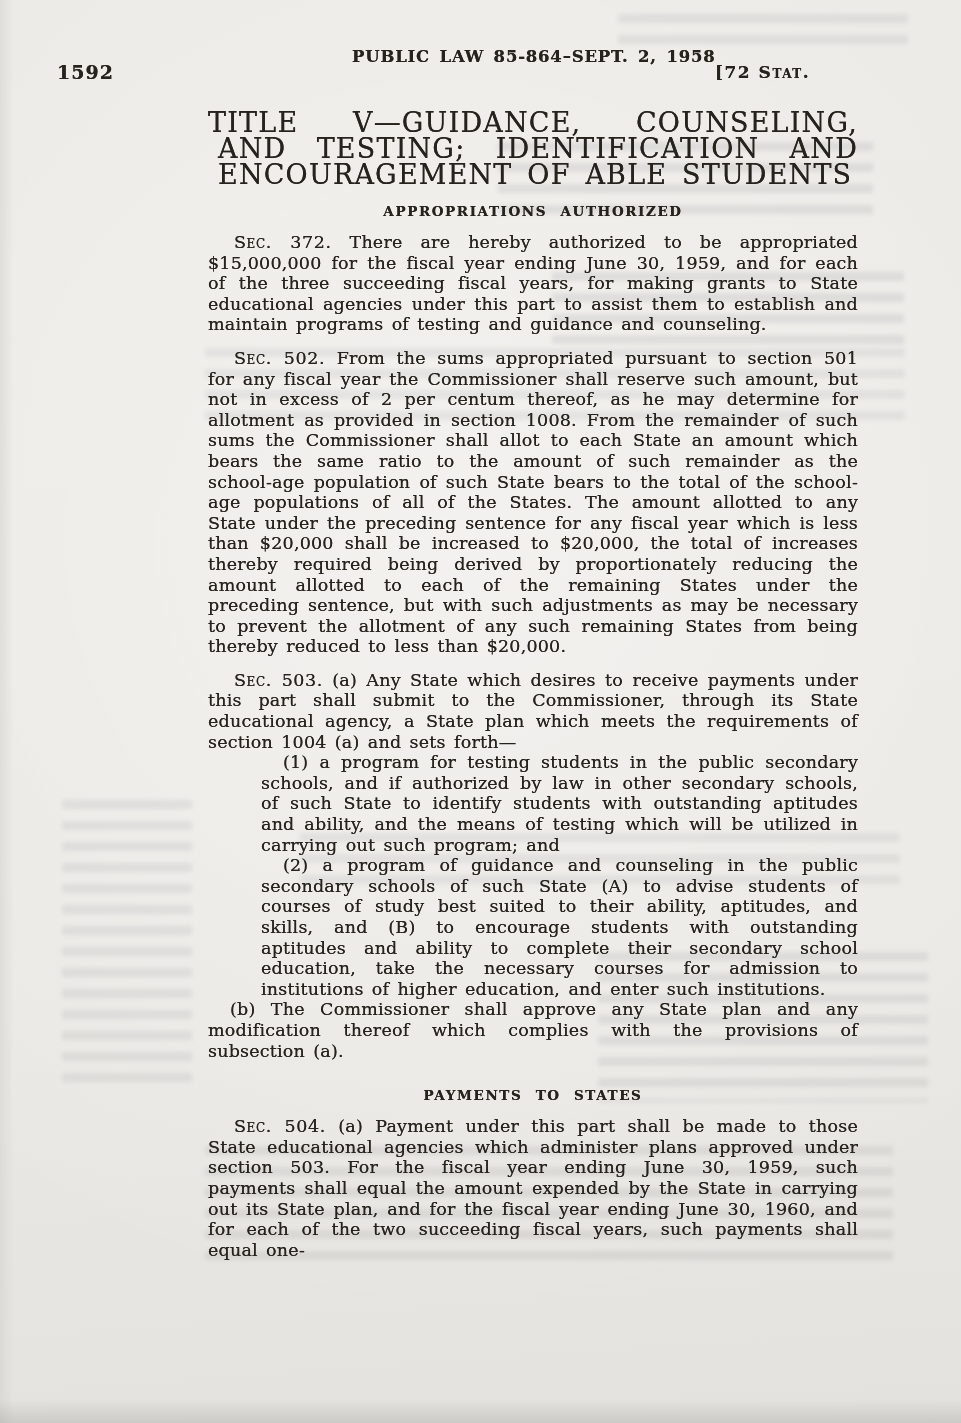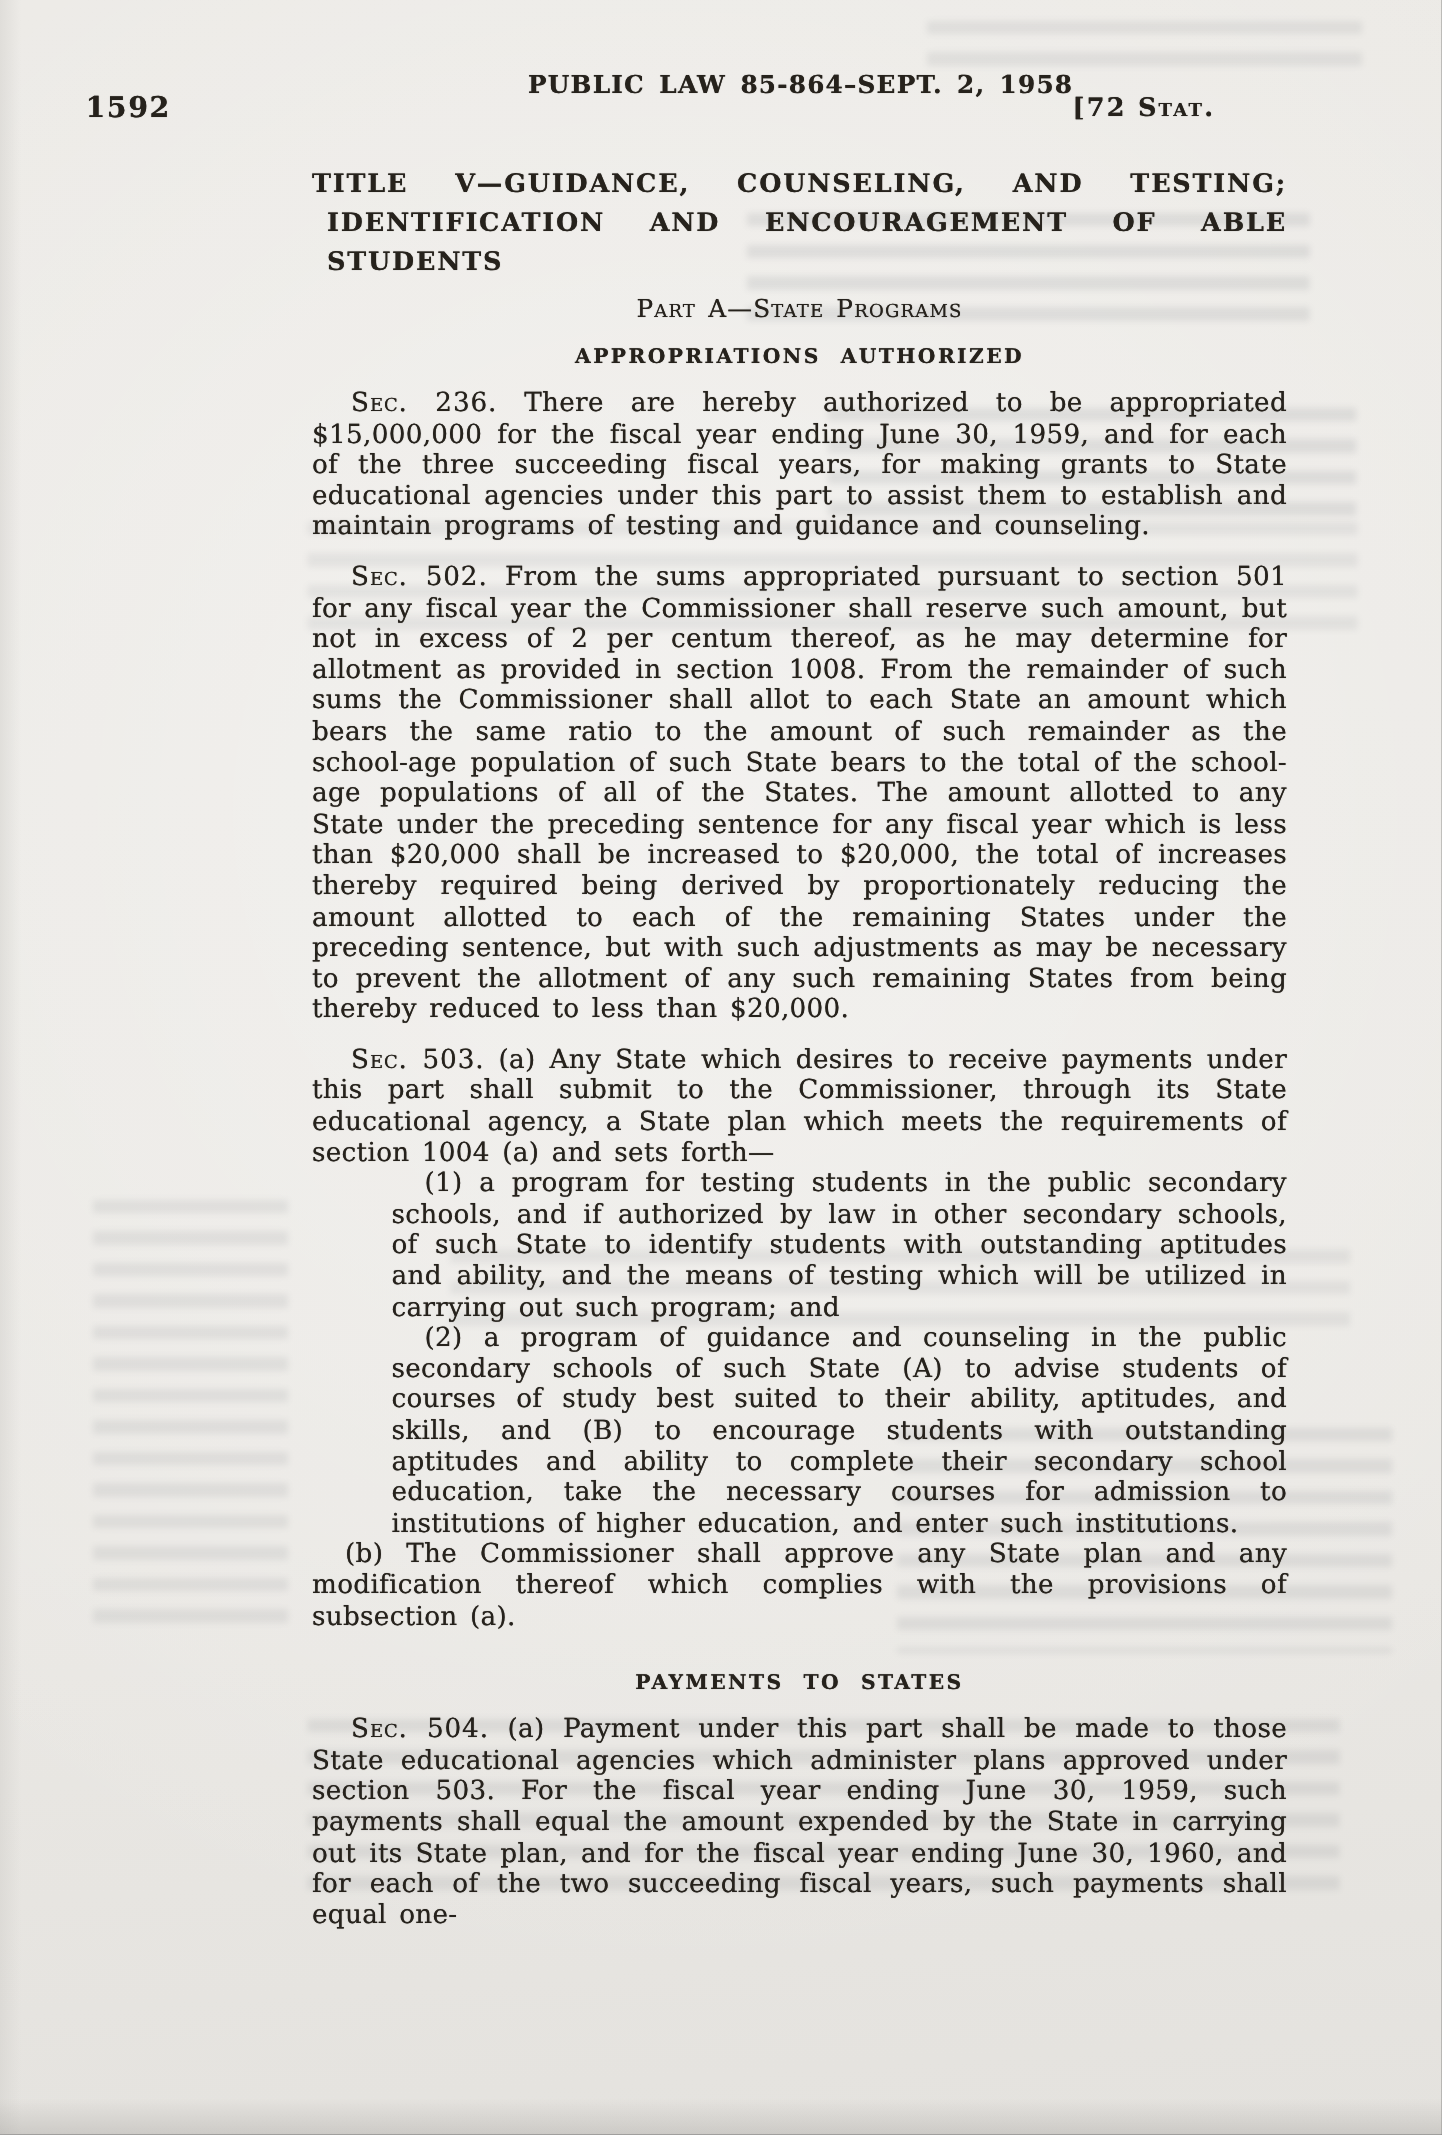--- a/index.html
+++ b/index.html
@@ -18,21 +18,21 @@
   .ink{text-shadow:0 0 .45px rgba(38,34,28,.85);}
 
   
   .pgnum{position:absolute;left:57px;top:61px;font-size:19px;font-weight:bold;letter-spacing:1px;}
   .law{position:absolute;left:352px;top:47px;font-size:16.5px;font-weight:bold;letter-spacing:.8px;word-spacing:3px;}
   .stat{position:absolute;left:715px;top:62px;font-size:17px;font-weight:bold;font-variant:small-caps;letter-spacing:1.5px;}
 
   
   .column{position:absolute;left:208px;top:110px;width:650px;}
   .title{
-    margin:0;font-size:17px;line-height:26px;font-weight:bold;
+    margin:0;font-size:27px;line-height:26px;font-weight:normal;
     letter-spacing:1.2px;word-spacing:5px;text-align:justify;
     padding-left:10px;text-indent:-10px;
   }
   .part{
     margin:8px 0 0;text-align:center;font-weight:normal;
     font-size:16.5px;font-variant:small-caps;letter-spacing:.8px;word-spacing:2px;
   }
   .crosshead{
     margin:15px 0 0;text-align:center;font-weight:bold;
     font-size:13.5px;letter-spacing:1.6px;word-spacing:7px;
@@ -79,24 +79,23 @@
   <div class="ghost" style="left:205px;top:1146px;width:688px;height:118px;opacity:.11;"></div>
 
   <span class="pgnum ink">1592</span>
   <span class="law ink">PUBLIC LAW 85-864–SEPT. 2, 1958</span>
   <span class="stat ink">[72 Stat.</span>
 
   <main class="column">
 
     <h1 class="title ink">TITLE V—GUIDANCE, COUNSELING, AND TESTING; IDENTIFICATION AND ENCOURAGEMENT OF ABLE STUDENTS</h1>
 
-    <h2 class="part ink">Part A—State Programs</h2>
 
     <h3 class="crosshead ink">APPROPRIATIONS AUTHORIZED</h3>
-    <p class="ink"><span class="sc">Sec. 236.</span>
+    <p class="ink"><span class="sc">Sec. 372.</span>
       <span>There are hereby authorized to be appropriated $15,000,000 for the fiscal year ending June 30, 1959, and for each of the three succeeding fiscal years, for making grants to State educational agencies under this part to assist them to establish and maintain programs of testing and guidance and counseling.</span></p>
 
     <p class="ink"><span class="sc">Sec. 502.</span>
       <span>From the sums appropriated pursuant to section 501 for any fiscal year the Commissioner shall reserve such amount, but not in excess of 2 per centum thereof, as he may determine for allotment as provided in section 1008. From the remainder of such sums the Commissioner shall allot to each State an amount which bears the same ratio to the amount of such remainder as the school-age population of such State bears to the total of the school-age populations of all of the States. The amount allotted to any State under the preceding sentence for any fiscal year which is less than $20,000 shall be increased to $20,000, the total of increases thereby required being derived by proportionately reducing the amount allotted to each of the remaining States under the preceding sentence, but with such adjustments as may be necessary to prevent the allotment of any such remaining States from being thereby reduced to less than $20,000.</span></p>
 
     <p class="ink"><span class="sc">Sec. 503.</span>
       <span>(a) Any State which desires to receive payments under this part shall submit to the Commissioner, through its State educational agency, a State plan which meets the requirements of section 1004 (a) and sets forth—</span></p>
     <p class="clause ink"><span>(1)</span>
       <span>a program for testing students in the public secondary schools, and if authorized by law in other secondary schools, of such State to identify students with outstanding aptitudes and ability, and the means of testing which will be utilized in carrying out such program; and</span></p>
     <p class="clause ink"><span>(2)</span>

